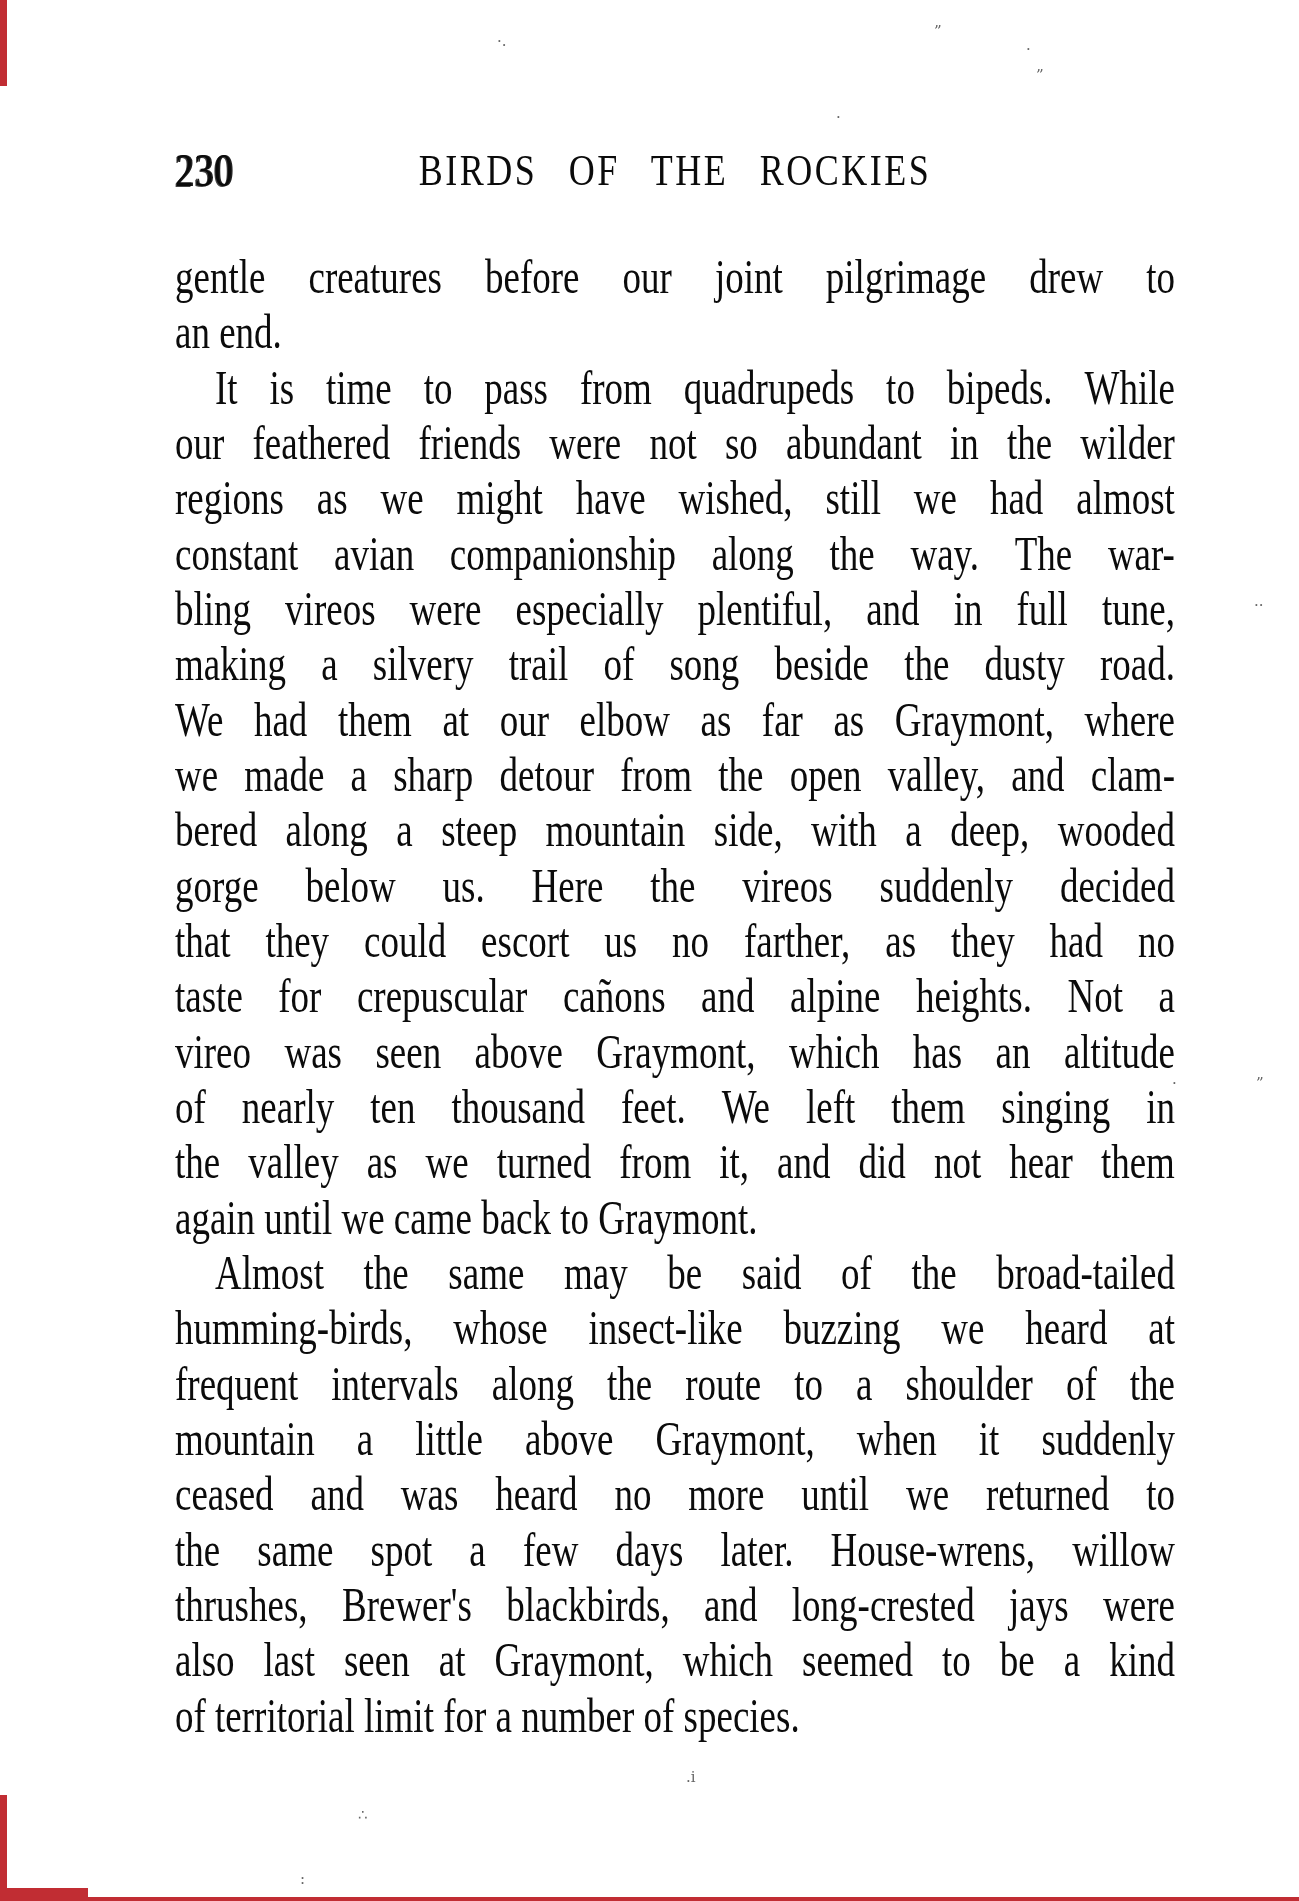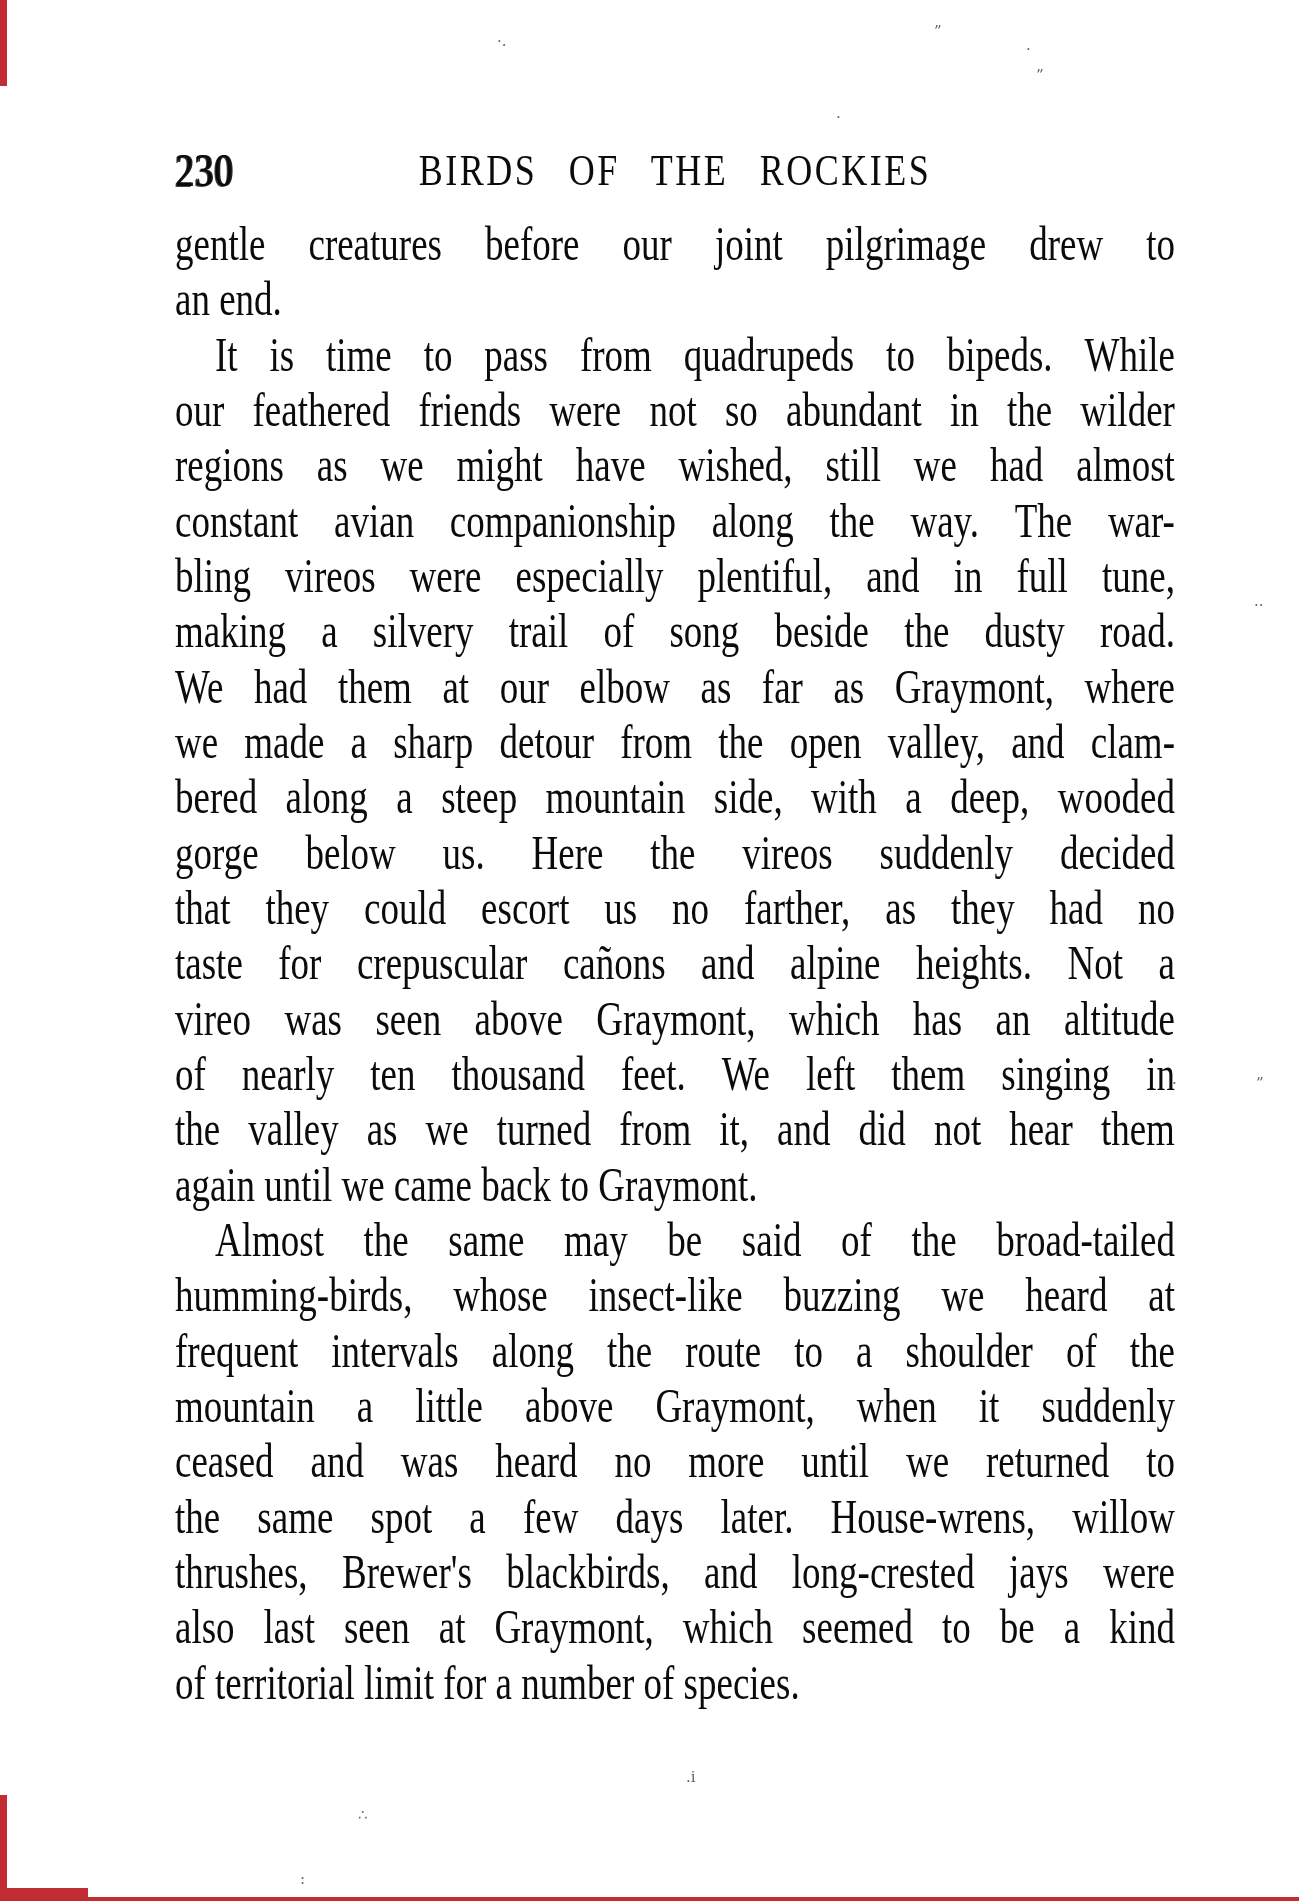--- a/index.html
+++ b/index.html
@@ -21,21 +21,21 @@
     text-shadow:1.5px 0 0 #222, -1px 0.5px 0 #444;
   }
   #header-title{
     position:absolute;left:0;top:0;width:100%;
     text-align:center;
     font-size:36px;
     letter-spacing:2.5px;
     word-spacing:20px;
   }
   #body-text{
-    position:absolute;left:175px;top:216px;width:1000px;
+    position:absolute;left:175px;top:249px;width:1000px;
   }
   .line{
     display:flex;
     justify-content:space-between;
     height:55.33px;
     line-height:55.33px;
     font-size:37px;
     transform:scaleY(1.3);
     white-space:pre;
   }

